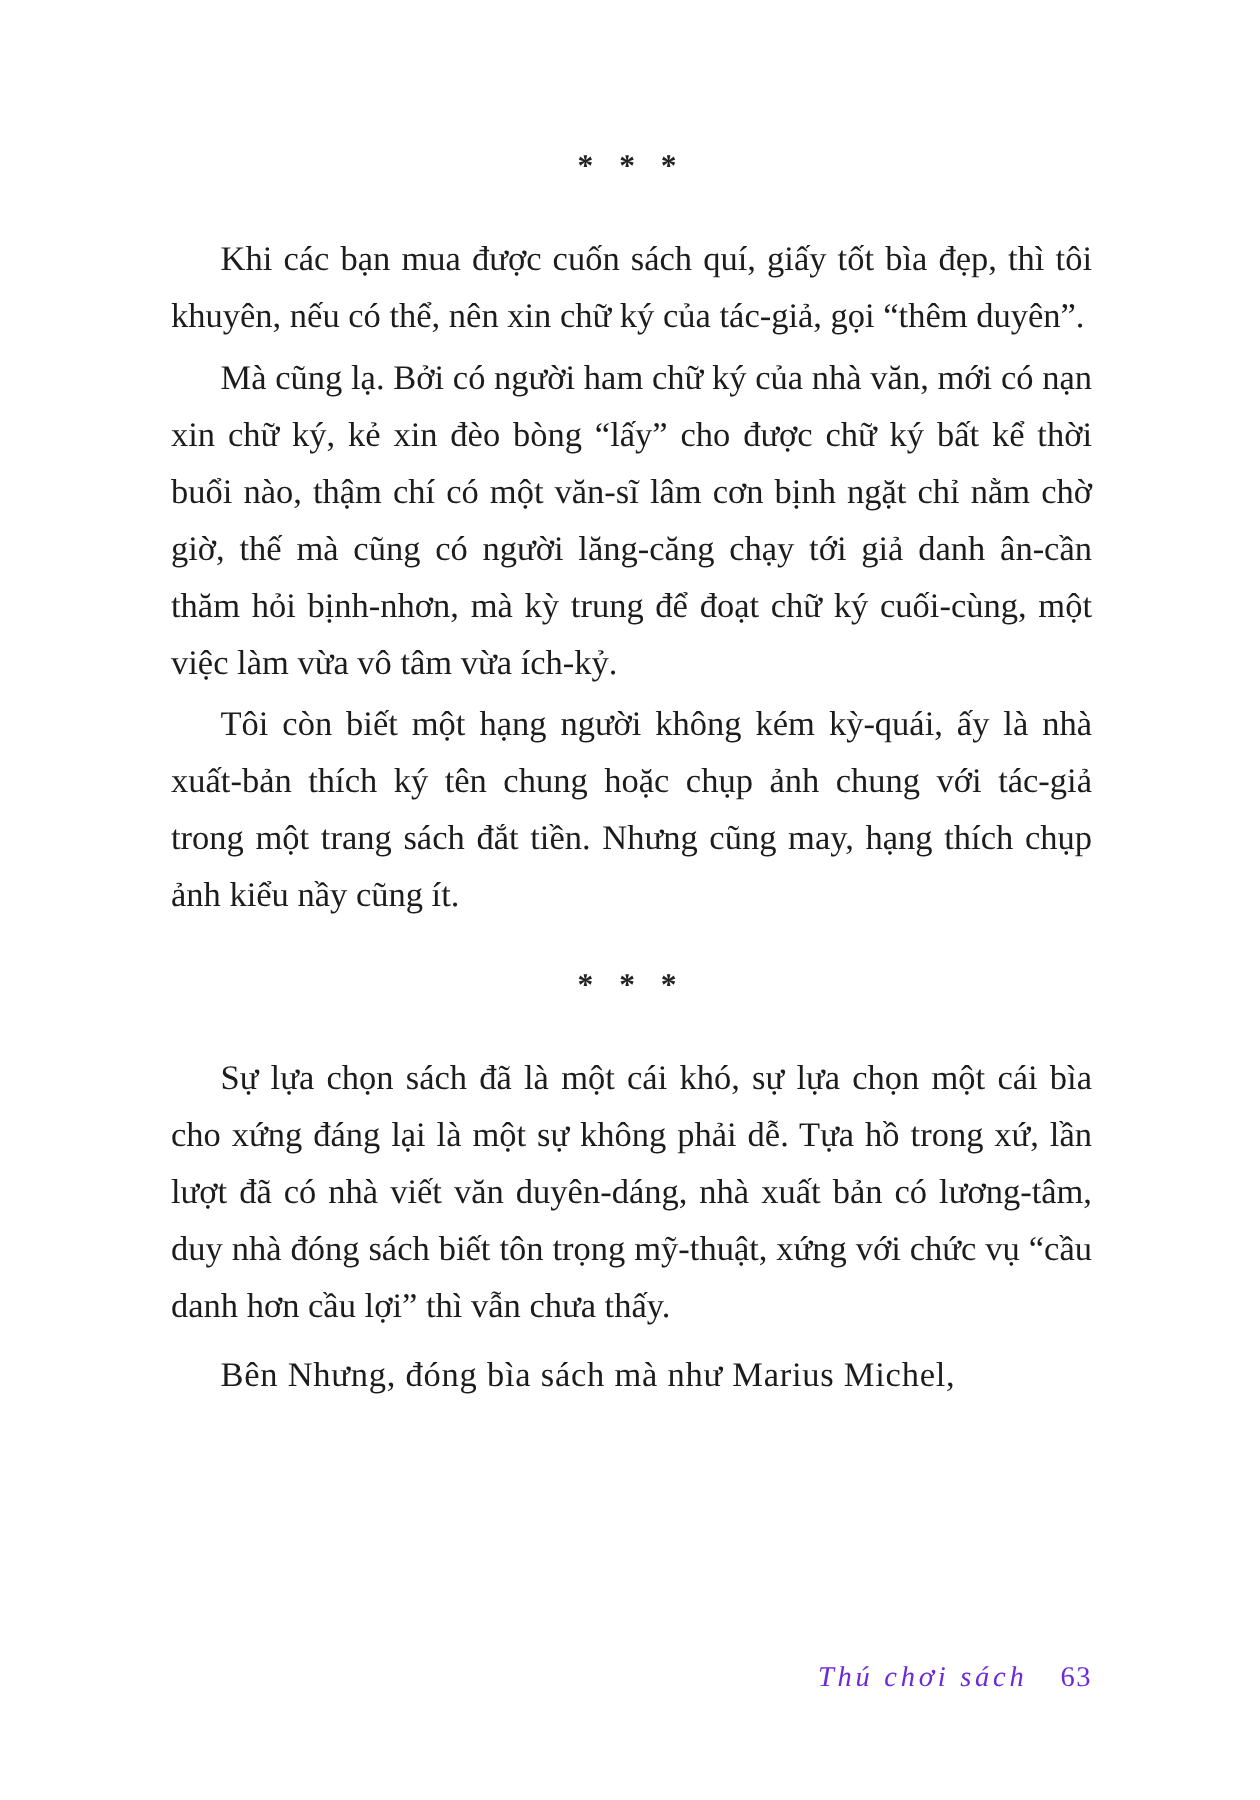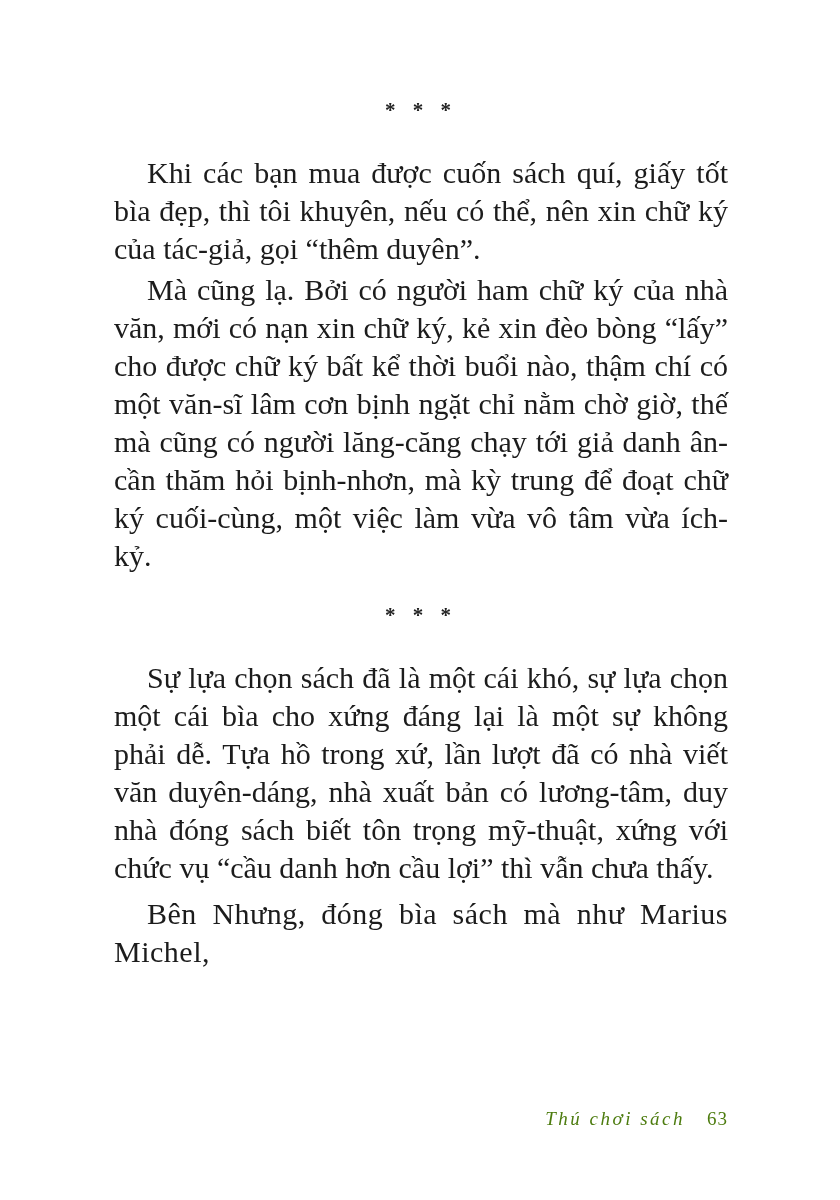--- a/index.html
+++ b/index.html
@@ -24,37 +24,37 @@
     letter-spacing: 6px;
     font-weight: bold;
     color: #222;
     margin-bottom: 30px;
   }
   .separator.mid {
     margin-top: 26px;
     margin-bottom: 30px;
   }
   p.para {
-    font-size: 30px;
+    font-size: 23px;
     line-height: 38px;
     text-align: justify;
     text-indent: 33px;
     margin-bottom: 3px;
     color: #1c1c1c;
   }
   p.para.last {
     margin-top: 8px;
     letter-spacing: 0.5px;
   }
   .footer {
     position: absolute;
     right: 112px;
     bottom: 70px;
     font-size: 19px;
-    color: #4d7c0f;
+    color: #6d28d9;
     white-space: nowrap;
   }
   .footer .book-title {
     font-style: italic;
     letter-spacing: 2.5px;
     margin-right: 22px;
   }
   .footer .page-number {
     font-style: normal;
     letter-spacing: 1px;
@@ -64,20 +64,21 @@
 <body>
 
 <div class="page">
 
   <div class="separator">* * *</div>
 
   <p class="para">Khi các bạn mua được cuốn sách quí, giấy tốt bìa đẹp, thì tôi khuyên, nếu có thể, nên xin chữ ký của tác-giả, gọi “thêm duyên”.</p>
 
   <p class="para">Mà cũng lạ. Bởi có người ham chữ ký của nhà văn, mới có nạn xin chữ ký, kẻ xin đèo bòng “lấy” cho được chữ ký bất kể thời buổi nào, thậm chí có một văn-sĩ lâm cơn bịnh ngặt chỉ nằm chờ giờ, thế mà cũng có người lăng-căng chạy tới giả danh ân-cần thăm hỏi bịnh-nhơn, mà kỳ trung để đoạt chữ ký cuối-cùng, một việc làm vừa vô tâm vừa ích-kỷ.</p>
 
+  <p class="para">Tôi còn biết một hạng người không kém kỳ-quái, ấy là nhà xuất-bản thích ký tên chung hoặc chụp ảnh chung với tác-giả trong một trang sách đắt tiền. Nhưng cũng may, hạng thích chụp ảnh kiểu nầy cũng ít.</p>
 
   <div class="separator mid">* * *</div>
 
   <p class="para">Sự lựa chọn sách đã là một cái khó, sự lựa chọn một cái bìa cho xứng đáng lại là một sự không phải dễ. Tựa hồ trong xứ, lần lượt đã có nhà viết văn duyên-dáng, nhà xuất bản có lương-tâm, duy nhà đóng sách biết tôn trọng mỹ-thuật, xứng với chức vụ “cầu danh hơn cầu lợi” thì vẫn chưa thấy.</p>
 
   <p class="para last">Bên Nhưng, đóng bìa sách mà như Marius Michel,</p>
 
   <div class="footer">
     <span class="book-title">Thú chơi sách</span><span class="page-number">63</span>
   </div>

